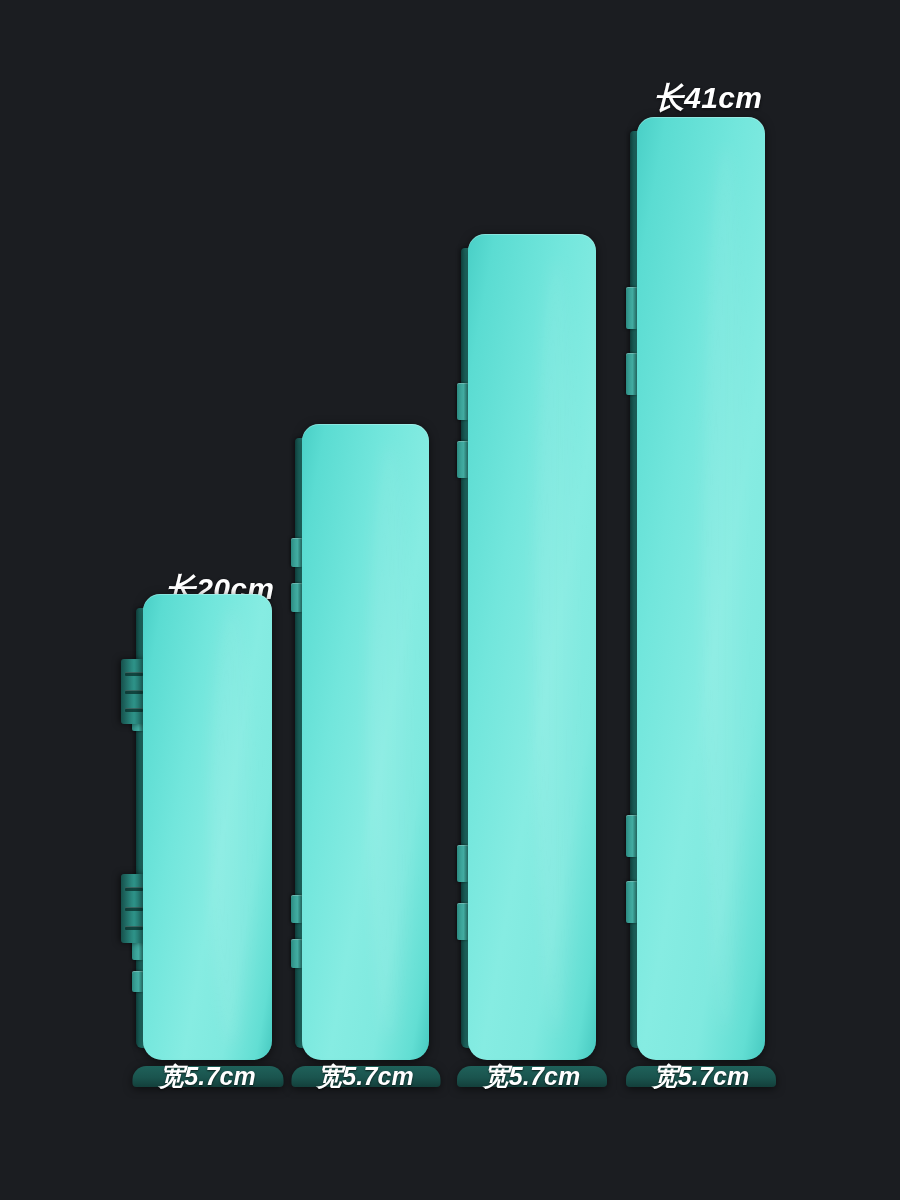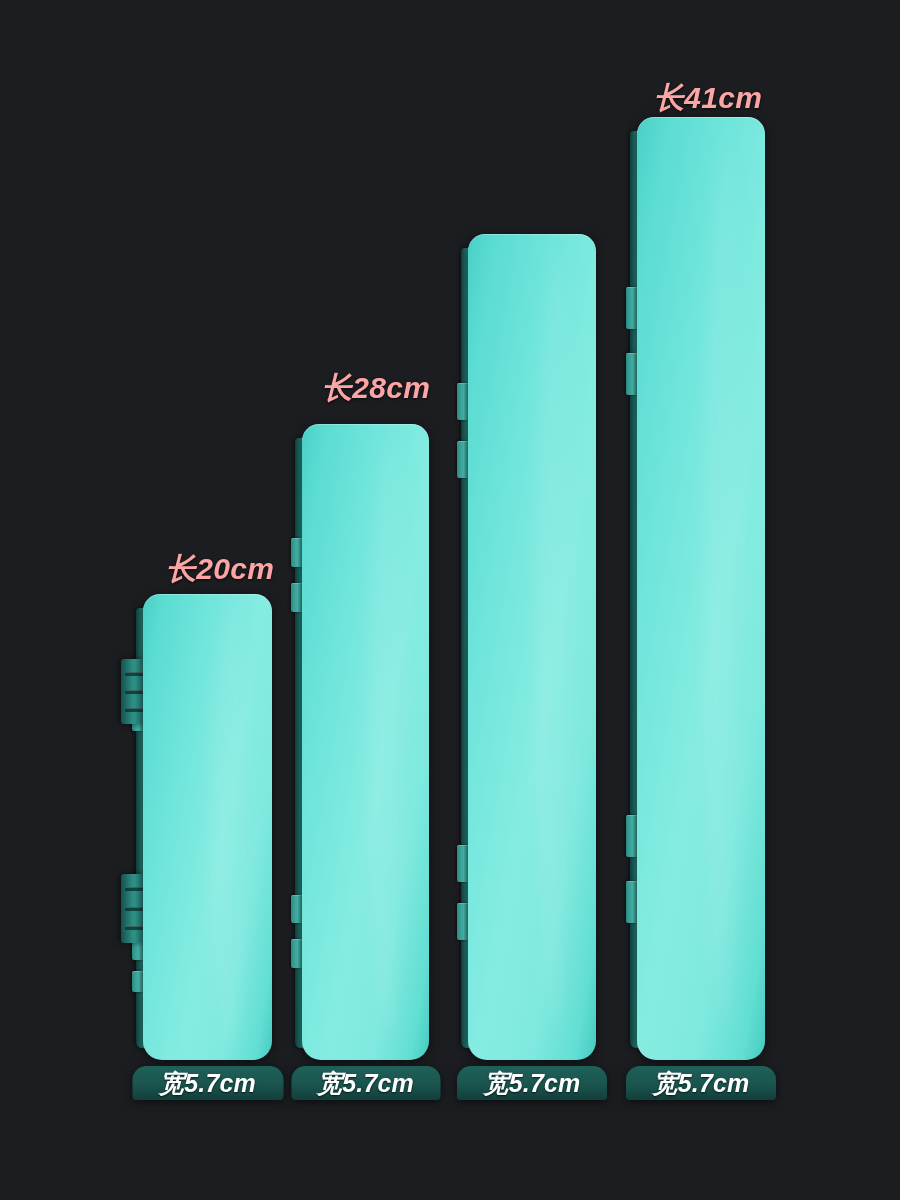--- a/index.html
+++ b/index.html
@@ -101,55 +101,55 @@
     border-radius: 1px;
     background: rgba(10,45,42,0.75);
     box-shadow: inset 0 1px 0 rgba(255,255,255,0.18);
   }
 
   
   .base-tab {
     position: absolute;
     left: 50%;
     transform: translateX(-50%);
-    height: 34px;
+    height: 21px;
     border-radius: 14px 14px 4px 4px;
     background: linear-gradient(180deg, #1f615a 0%, #1a544e 55%, #133f3b 100%);
     display: flex;
     align-items: center;
     justify-content: center;
     box-shadow: 0 2px 8px rgba(0,0,0,0.55);
   }
   .base-label {
     color: #ffffff;
     font-size: 25px;
     font-style: italic;
     font-weight: bold;
     letter-spacing: 0.2px;
     white-space: nowrap;
     text-shadow: 0 1px 2px rgba(0,0,0,0.65);
   }
 
   
   .length-label {
     position: absolute;
-    color: #fca5a5;
+    color: #ffffff;
     font-size: 30px;
     font-style: italic;
     font-weight: bold;
     white-space: nowrap;
     letter-spacing: 0.3px;
     text-shadow: 0 1px 3px rgba(0,0,0,0.7);
   }
 </style>
 </head>
 <body>
 
 <div id="stage">
-    <div class="length-label" style="left: 166px; top: 549px;">长20cm</div>
+    <div class="length-label" style="left: 166px; top: 569px;">长20cm</div>
     <div class="case-group" style="left: 143px; width: 129px; height: 466px; bottom: 140px;">
       <div class="case-side" style="height: 440px;"></div>
       <div class="hinge" style="height: 20.97px; top: 83.88px;"></div>
       <div class="hinge" style="height: 20.97px; top: 116.5px;"></div>
       <div class="hinge" style="height: 20.97px; top: 344.84px;"></div>
       <div class="hinge" style="height: 20.97px; top: 377.46px;"></div>
       <div class="latch-block" style="top: 65.24px; height: 65.24px;">
         <div class="notch" style="top: calc(22% - 2px);"></div>
         <div class="notch" style="top: calc(50% - 2px);"></div>
         <div class="notch" style="top: calc(78% - 2px);"></div>
@@ -157,21 +157,20 @@
       <div class="latch-block" style="top: 279.6px; height: 69.9px;">
         <div class="notch" style="top: calc(22% - 2px);"></div>
         <div class="notch" style="top: calc(50% - 2px);"></div>
         <div class="notch" style="top: calc(78% - 2px);"></div>
       </div>
       <div class="case-body" style="height: 466px;"></div>
     </div>
     <div class="base-tab" style="left: 207.5px; top: 1066px; position: absolute; width: 151px;">
       <span class="base-label">宽5.7cm</span>
     </div>
-    <div class="length-label" style="left: 322px; top: 368px;">长28cm</div>
     <div class="case-group" style="left: 302px; width: 127px; height: 636px; bottom: 140px;">
       <div class="case-side" style="height: 610px;"></div>
       <div class="hinge" style="height: 28.62px; top: 114.48px;"></div>
       <div class="hinge" style="height: 28.62px; top: 159px;"></div>
       <div class="hinge" style="height: 28.62px; top: 470.64px;"></div>
       <div class="hinge" style="height: 28.62px; top: 515.16px;"></div>
       <div class="case-body" style="height: 636px;"></div>
     </div>
     <div class="base-tab" style="left: 365.5px; top: 1066px; position: absolute; width: 149px;">
       <span class="base-label">宽5.7cm</span>

